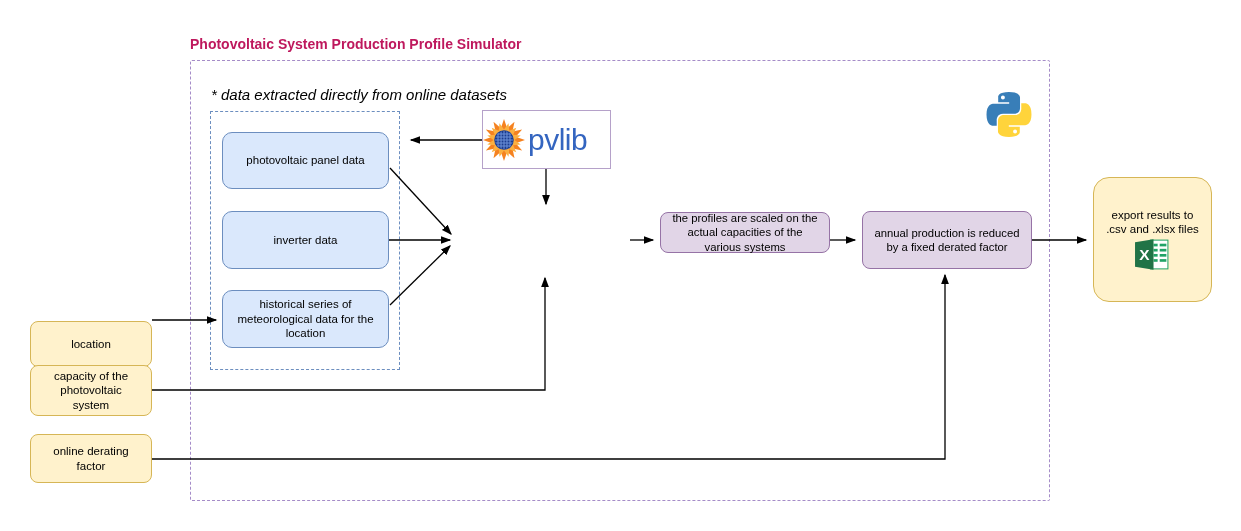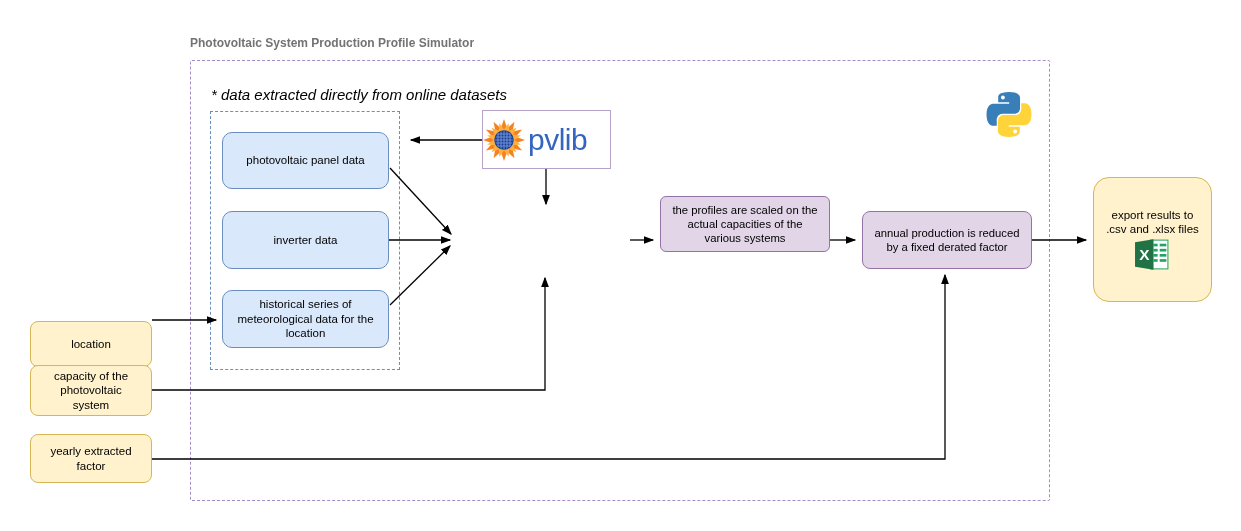--- a/index.html
+++ b/index.html
@@ -1,19 +1,19 @@
 <!DOCTYPE html>
 <html><head>
 <meta charset="utf-8">
 <style>
   html,body{margin:0;padding:0;background:#fff;}
   .canvas{position:relative;width:1241px;height:531px;background:#ffffff;
           font-family:"Liberation Sans",sans-serif;color:#000;overflow:hidden;}
   .abs{position:absolute;box-sizing:border-box;}
-  .title{font-weight:bold;font-size:12px;color:#737373;white-space:nowrap;}
+  .title{font-weight:bold;font-size:14px;color:#be185d;white-space:nowrap;}
   .note{font-style:italic;font-size:15px;color:#000;white-space:nowrap;}
   .container-outer{border:1.6px dashed #a58cc8;border-radius:2px;}
   .container-inner{border:1.6px dashed #6c8ebf;}
   .node{display:flex;align-items:center;justify-content:center;text-align:center;
         font-size:11.5px;line-height:1.25;padding:2px 10px;}
   .ds{background:#dae8fc;border:1px solid #6c8ebf;border-radius:10px;}
   .proc{background:#e1d5e7;border:1px solid #9673a6;border-radius:8px;font-size:11.3px;}
   .io{background:#fff2cc;border:1px solid #d6b656;border-radius:8px;}
   .export-box{flex-direction:column;gap:2px;border-radius:16px;padding:6px;}
   .pvlib-box{background:#fff;border:1px solid #b5a1c9;display:flex;align-items:center;
@@ -67,21 +67,21 @@
       </g>
     </svg>
     <span class="pvlib-text">pvlib</span>
   </div>
 
   <svg class="abs icon" style="left:986px;top:92px;" width="46" height="45" viewBox="0 0 110 110">
     <path fill="#387eb8" d="M54.92 0C26.8 0 28.55 12.19 28.55 12.19l.03 12.63h26.84v3.79H17.93S0 26.57 0 54.91c0 28.33 15.65 27.33 15.65 27.33h9.34V69.08s-.5-15.65 15.4-15.65h26.62s14.9.24 14.9-14.4V14.74S84.17 0 54.92 0zM40.12 8.49a4.83 4.83 0 1 1 0 9.66 4.83 4.83 0 0 1 0-9.66z"></path>
     <path fill="#ffd43b" d="M55.03 109.82c28.12 0 26.37-12.19 26.37-12.19l-.03-12.63H54.53v-3.79h37.49s17.93 2.03 17.93-26.31c0-28.33-15.65-27.33-15.65-27.33h-9.34v13.16s.5 15.65-15.4 15.65H42.94s-14.9-.24-14.9 14.4v24.3s-2.26 14.74 26.99 14.74zm14.8-8.49a4.83 4.83 0 1 1 0-9.66 4.83 4.83 0 0 1 0 9.66z"></path>
   </svg>
 
-  <div class="abs node proc" style="left:660px;top:196px;width:170px;height:56px;border-radius:6px;">
+  <div class="abs node proc" style="left:660px;top:212px;width:170px;height:41px;">
     <span>the profiles are scaled on the actual capacities of the various systems</span>
   </div>
   <div class="abs node proc" style="left:862px;top:211px;width:170px;height:58px;">
     <span>annual production is reduced by a fixed derated factor</span>
   </div>
 
   <div class="abs node io export-box" style="left:1093px;top:177px;width:119px;height:125px;">
     <span>export results to .csv and .xlsx files</span>
     <svg class="icon" width="37" height="33" viewBox="0 0 36 32">
       <rect x="16" y="2" width="17" height="28" fill="#ffffff" stroke="#21a366" stroke-width="1"></rect>
@@ -100,21 +100,21 @@
     </svg>
   </div>
 
   <div class="abs node io" style="left:30px;top:305px;width:122px;height:46px;margin-top:16px;">
     <span>location</span>
   </div>
   <div class="abs node io" style="left:30px;top:365px;width:122px;height:51px;">
     <span>capacity of the photovoltaic system</span>
   </div>
   <div class="abs node io" style="left:30px;top:434px;width:122px;height:49px;">
-    <span>yearly extracted factor</span>
+    <span>online derating factor</span>
   </div>
 
   <svg class="arrows" width="1241" height="531" viewBox="0 0 1241 531">
     <defs>
       <marker id="ah" markerWidth="9" markerHeight="7" refX="7" refY="3" orient="auto">
         <path d="M0,0 L8,3 L0,6 Z" fill="#000"></path>
       </marker>
     </defs>
     <g stroke="#000" stroke-width="1.3" fill="none">
       <path d="M152 320 H216" marker-end="url(#ah)"></path>

